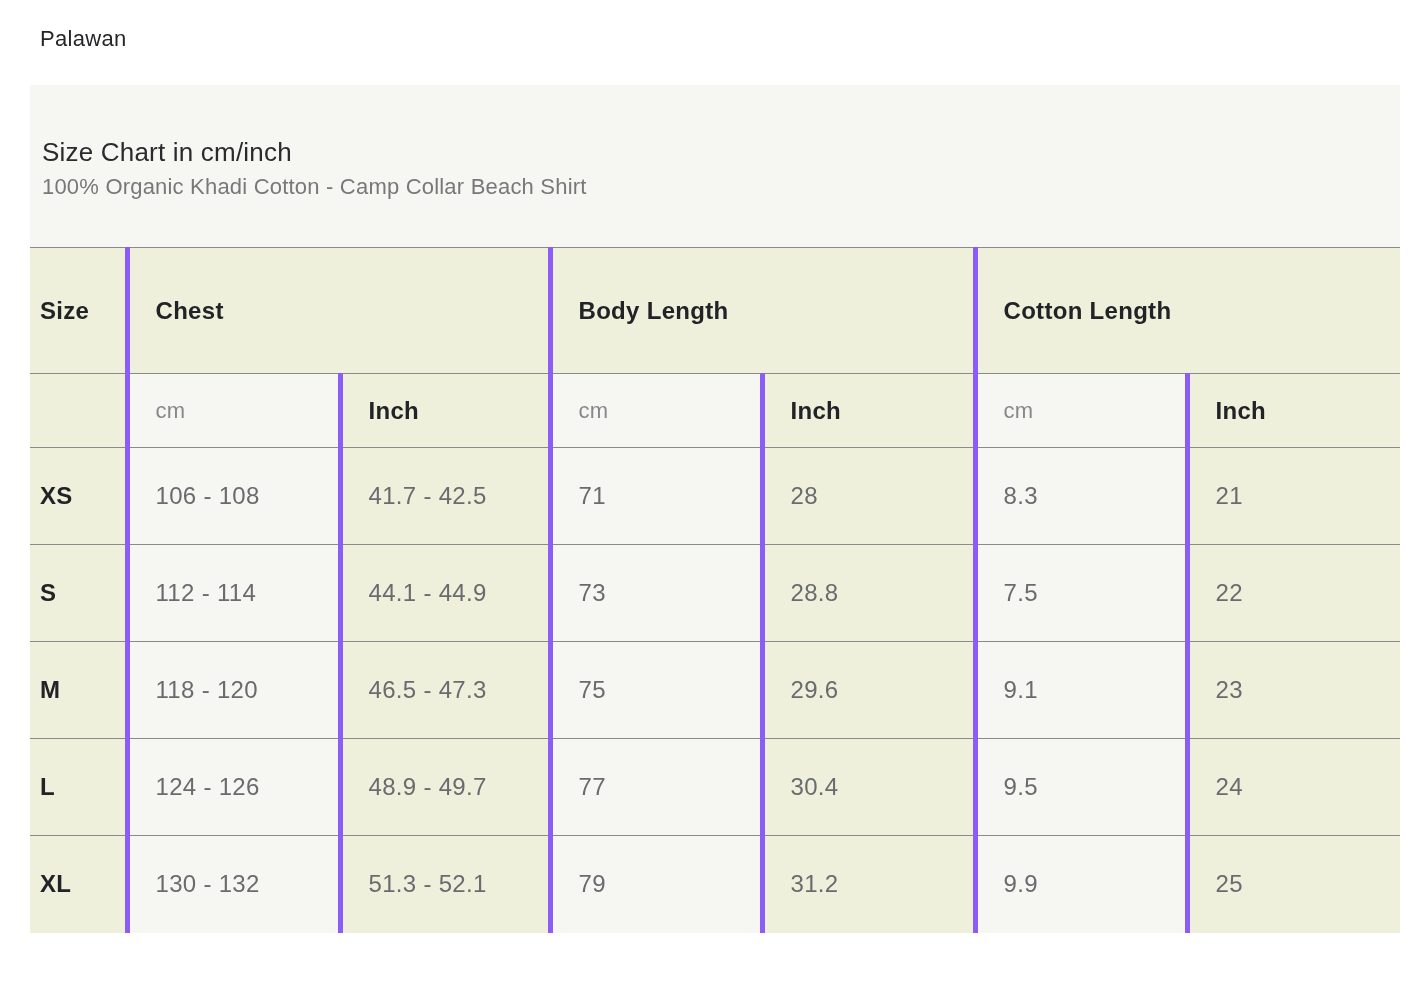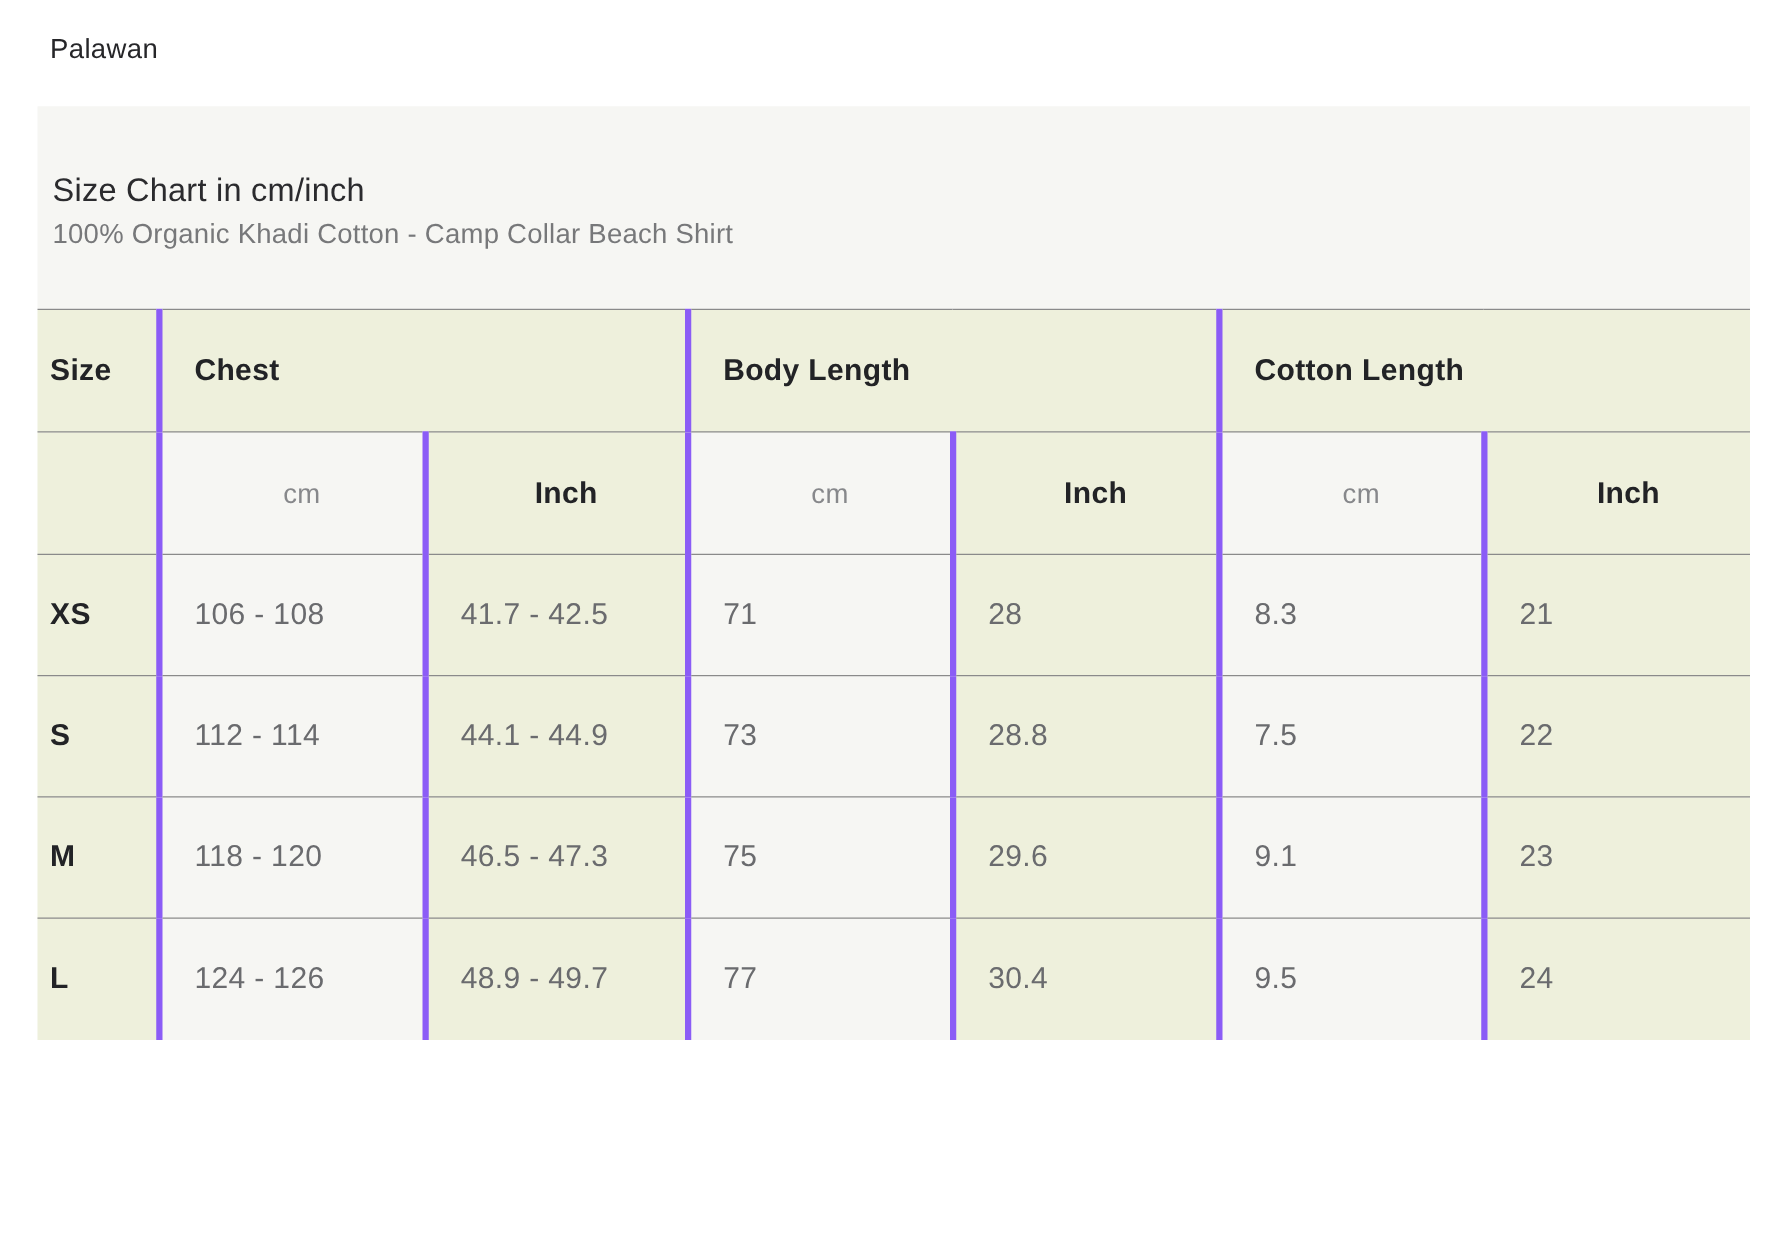--- a/index.html
+++ b/index.html
@@ -48,22 +48,22 @@
     border-left: 5px solid #8b5cf6;
     vertical-align: middle;
     text-align: left;
     padding: 0 10px 0 26px;
     height: 97px;
   }
   .size-table td:first-child, .size-table th:first-child {
     border-left: none;
     padding-left: 10px;
   }
-  .size-table tr.group-row th { height: 98px; margin-top: 30px; }
-  .size-table tr.unit-row td { height: 98px; text-align: center; }
+  .size-table tr.group-row th { height: 126px; margin-top: 30px; }
+  .size-table tr.unit-row td { height: 74px; }
   .c-green { background: #eef0dc; }
   .c-white { background: #f6f6f3; }
   .t-head {
     font-size: 24px;
     font-weight: bold;
     color: #222326;
     letter-spacing: 0.3px;
   }
   .t-unit-cm {
     font-size: 22px;
@@ -150,16 +150,25 @@
       <tr>
         <td class="c-green t-head">L</td>
         <td class="c-white t-value">124 - 126</td>
         <td class="c-green t-value">48.9 - 49.7</td>
         <td class="c-white t-value">77</td>
         <td class="c-green t-value">30.4</td>
         <td class="c-white t-value">9.5</td>
         <td class="c-green t-value">24</td>
       </tr>
 
+      <tr>
+        <td class="c-green t-head">XL</td>
+        <td class="c-white t-value">130 - 132</td>
+        <td class="c-green t-value">51.3 - 52.1</td>
+        <td class="c-white t-value">79</td>
+        <td class="c-green t-value">31.2</td>
+        <td class="c-white t-value">9.9</td>
+        <td class="c-green t-value">25</td>
+      </tr>
     </tbody>
   </table>
 
 </div>
 
 </body></html>

